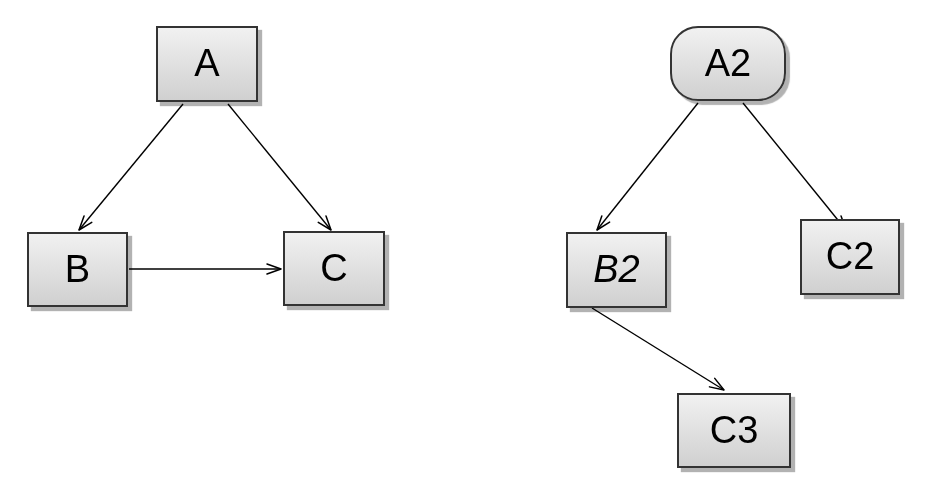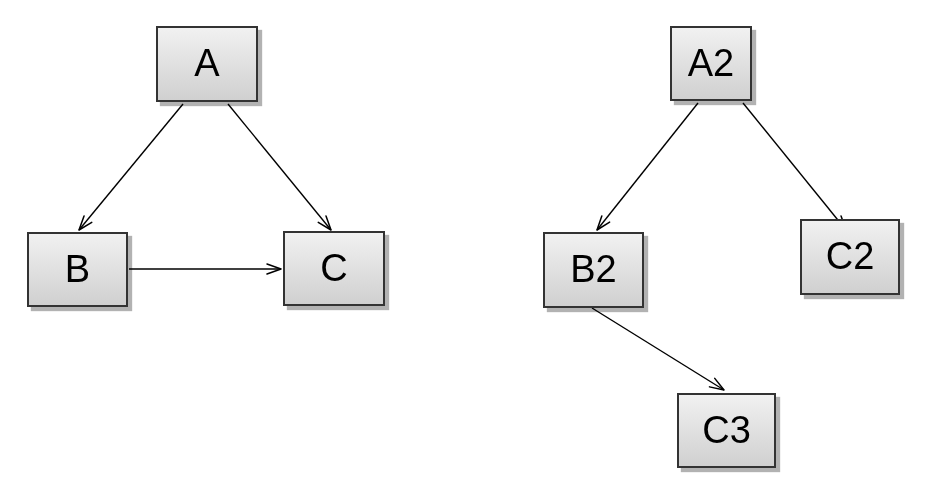--- a/index.html
+++ b/index.html
@@ -67,26 +67,26 @@
   <div id="node-layer">
       <div class="node" style="left: 156px; top: 26px; width: 102px; height: 76px;">
         <span class="node-label">A</span>
       </div>
       <div class="node" style="left: 27px; top: 232px; width: 101px; height: 75px;">
         <span class="node-label">B</span>
       </div>
       <div class="node" style="left: 283px; top: 231px; width: 102px; height: 75px;">
         <span class="node-label">C</span>
       </div>
-      <div class="node" style="left: 670px; top: 26px; width: 82px; height: 75px;">
+      <div class="node" style="left: 670px; top: 26px; width: 116px; height: 75px; border-radius: 28px;">
         <span class="node-label">A2</span>
       </div>
-      <div class="node" style="left: 543px; top: 232px; width: 101px; height: 76px;">
+      <div class="node" style="left: 566px; top: 232px; width: 101px; height: 76px; font-style: italic;">
         <span class="node-label">B2</span>
       </div>
       <div class="node" style="left: 800px; top: 219px; width: 100px; height: 76px;">
         <span class="node-label">C2</span>
       </div>
-      <div class="node" style="left: 677px; top: 393px; width: 99px; height: 75px;">
+      <div class="node" style="left: 677px; top: 393px; width: 114px; height: 75px;">
         <span class="node-label">C3</span>
       </div>
     </div>
 </div>
 
 </body></html>

